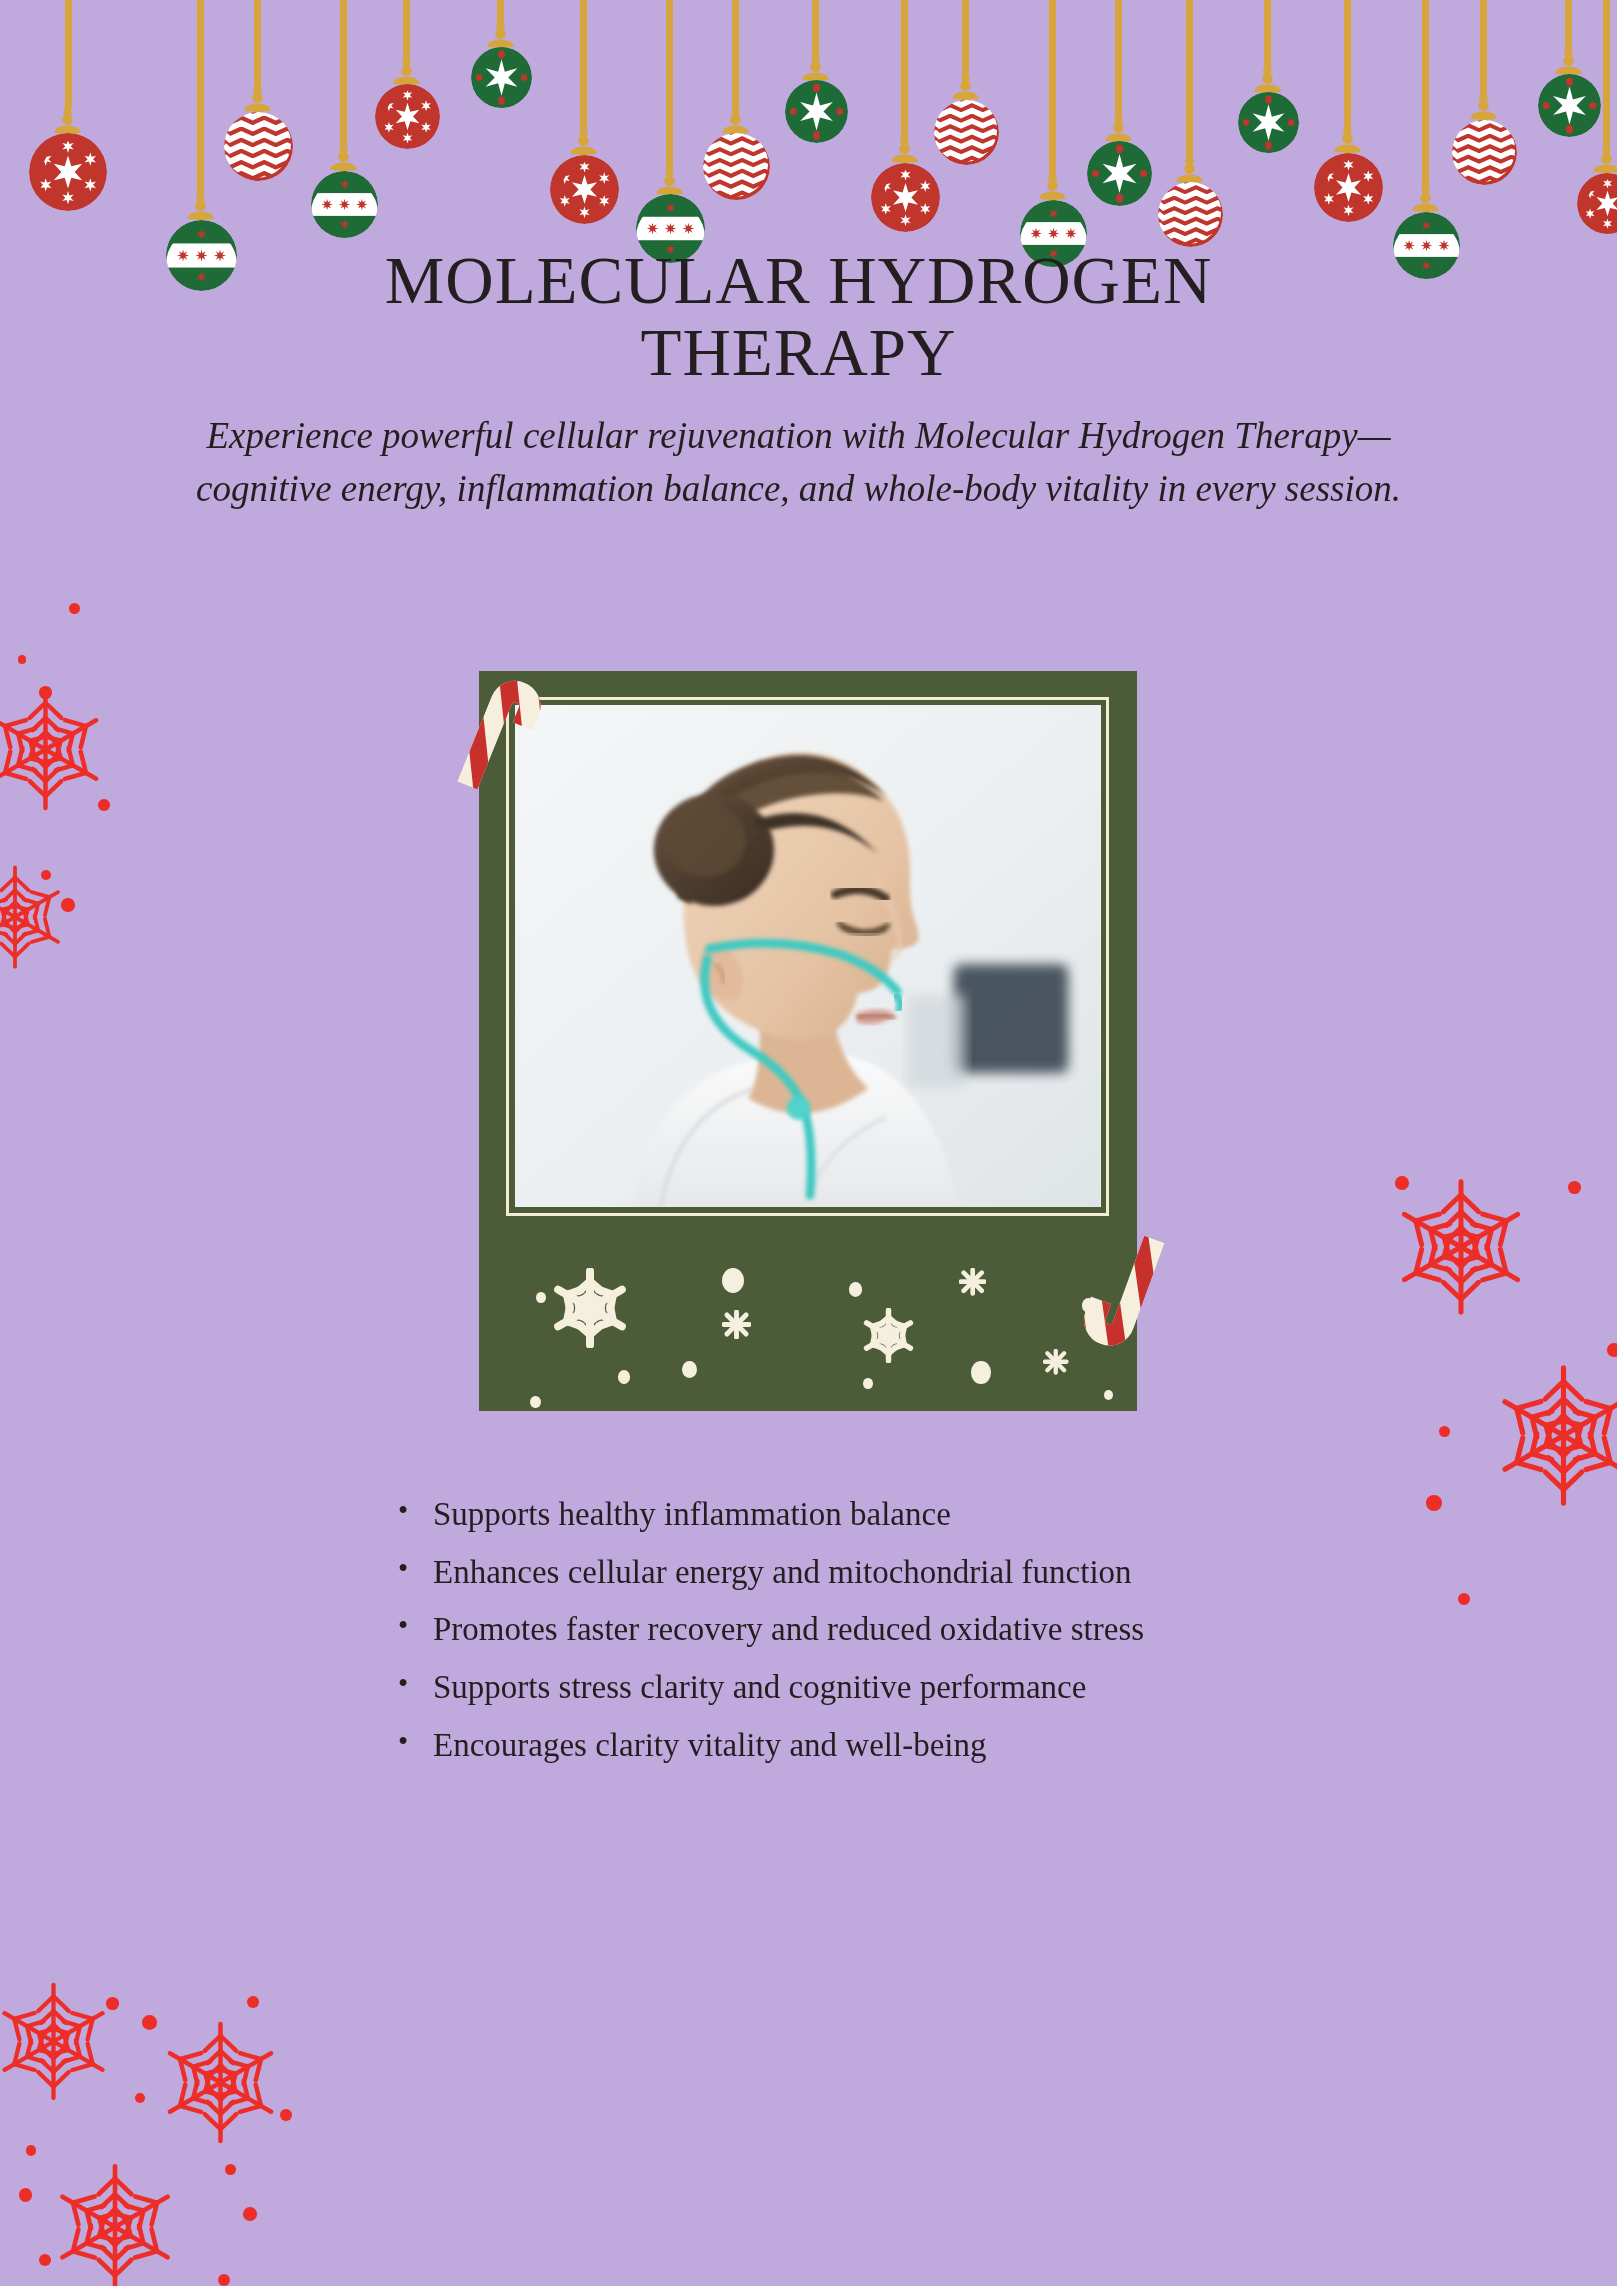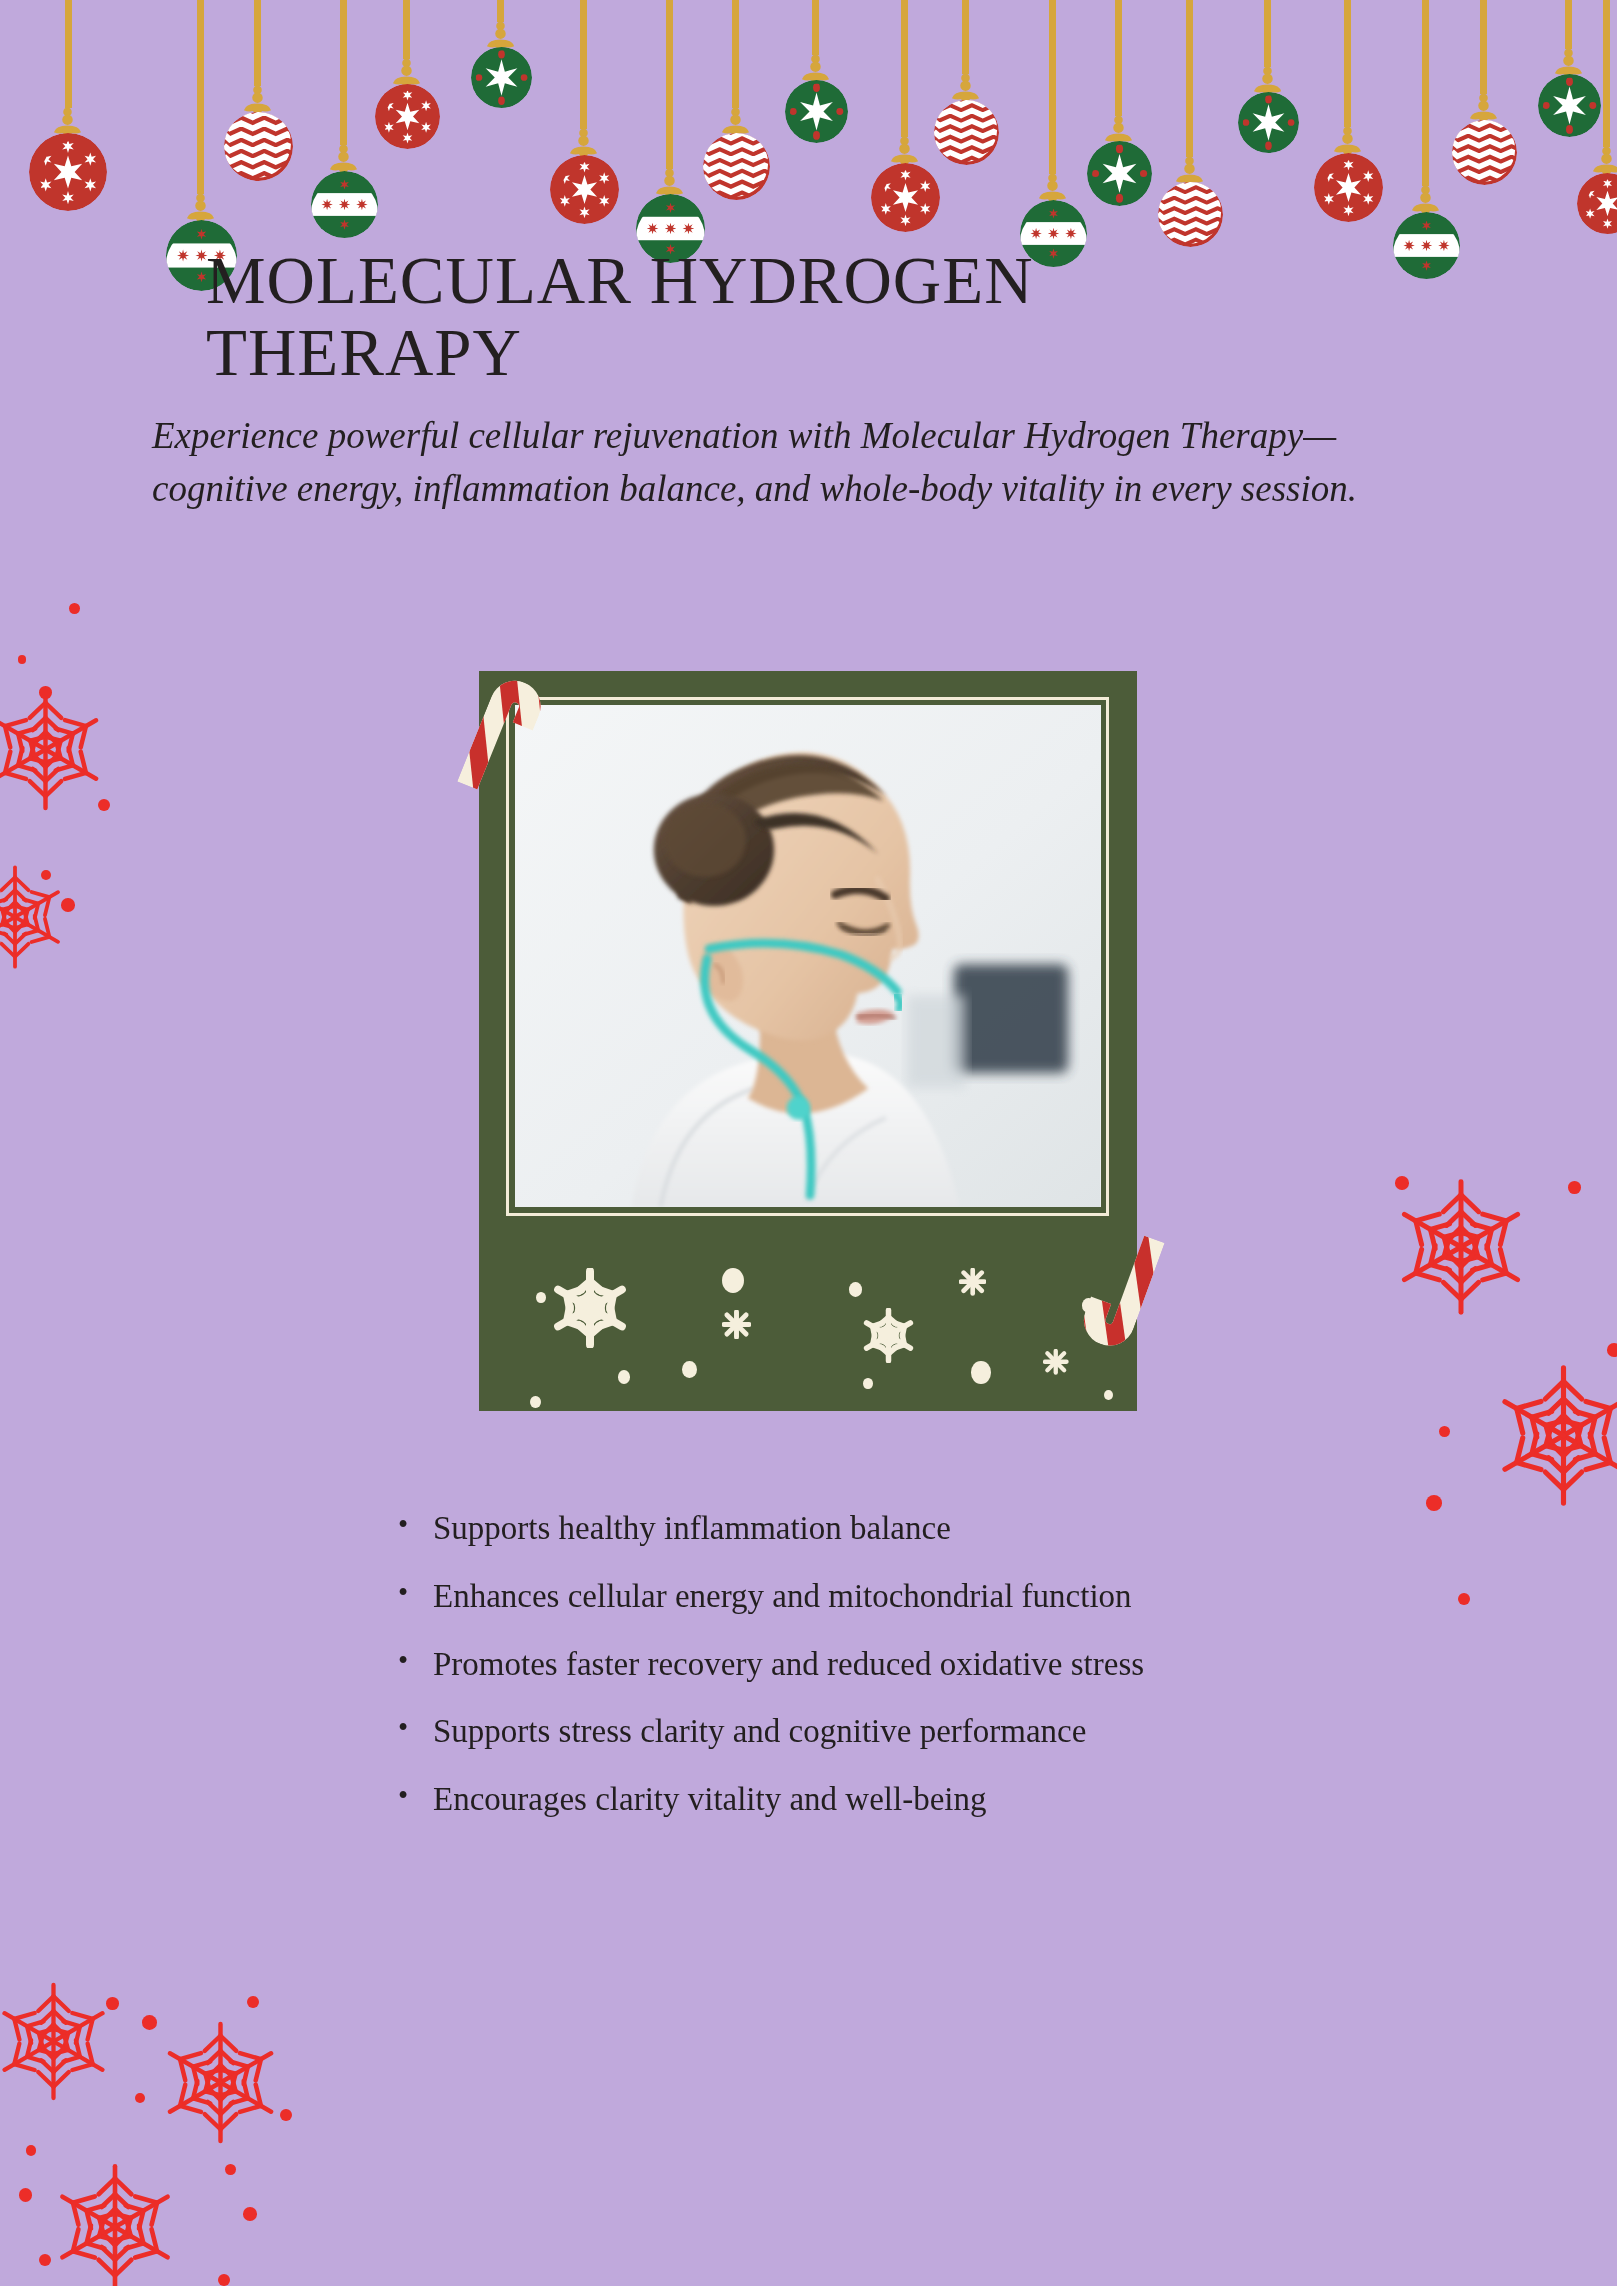--- a/index.html
+++ b/index.html
@@ -57,20 +57,21 @@
     border-radius: 50%;
     overflow: hidden;
   }
 
   
   #title-block {
     position: absolute;
     left: 0;
     top: 245px;
     width: 1597px;
+    text-align: center;
     z-index: 5;
   }
   #main-title {
     font-family: "Liberation Serif", serif;
     font-size: 67px;
     line-height: 1.07;
     letter-spacing: 1px;
     color: #231f20;
     font-weight: 400;
     padding: 0 206px;
@@ -148,21 +149,20 @@
   }
   #benefits ul { list-style: none; }
   #benefits li {
     position: relative;
     padding-left: 41px;
     font-family: "Liberation Serif", serif;
     font-size: 33px;
     line-height: 1.63;
     color: #231f20;
     margin-bottom: 3.9px;
-    margin-top: 14px;
   }
   #benefits li::before {
     content: "\2022";
     position: absolute;
     left: 5.9px;
     top: -1px;
     font-size: 29px;
     color: #231f20;
   }
 

